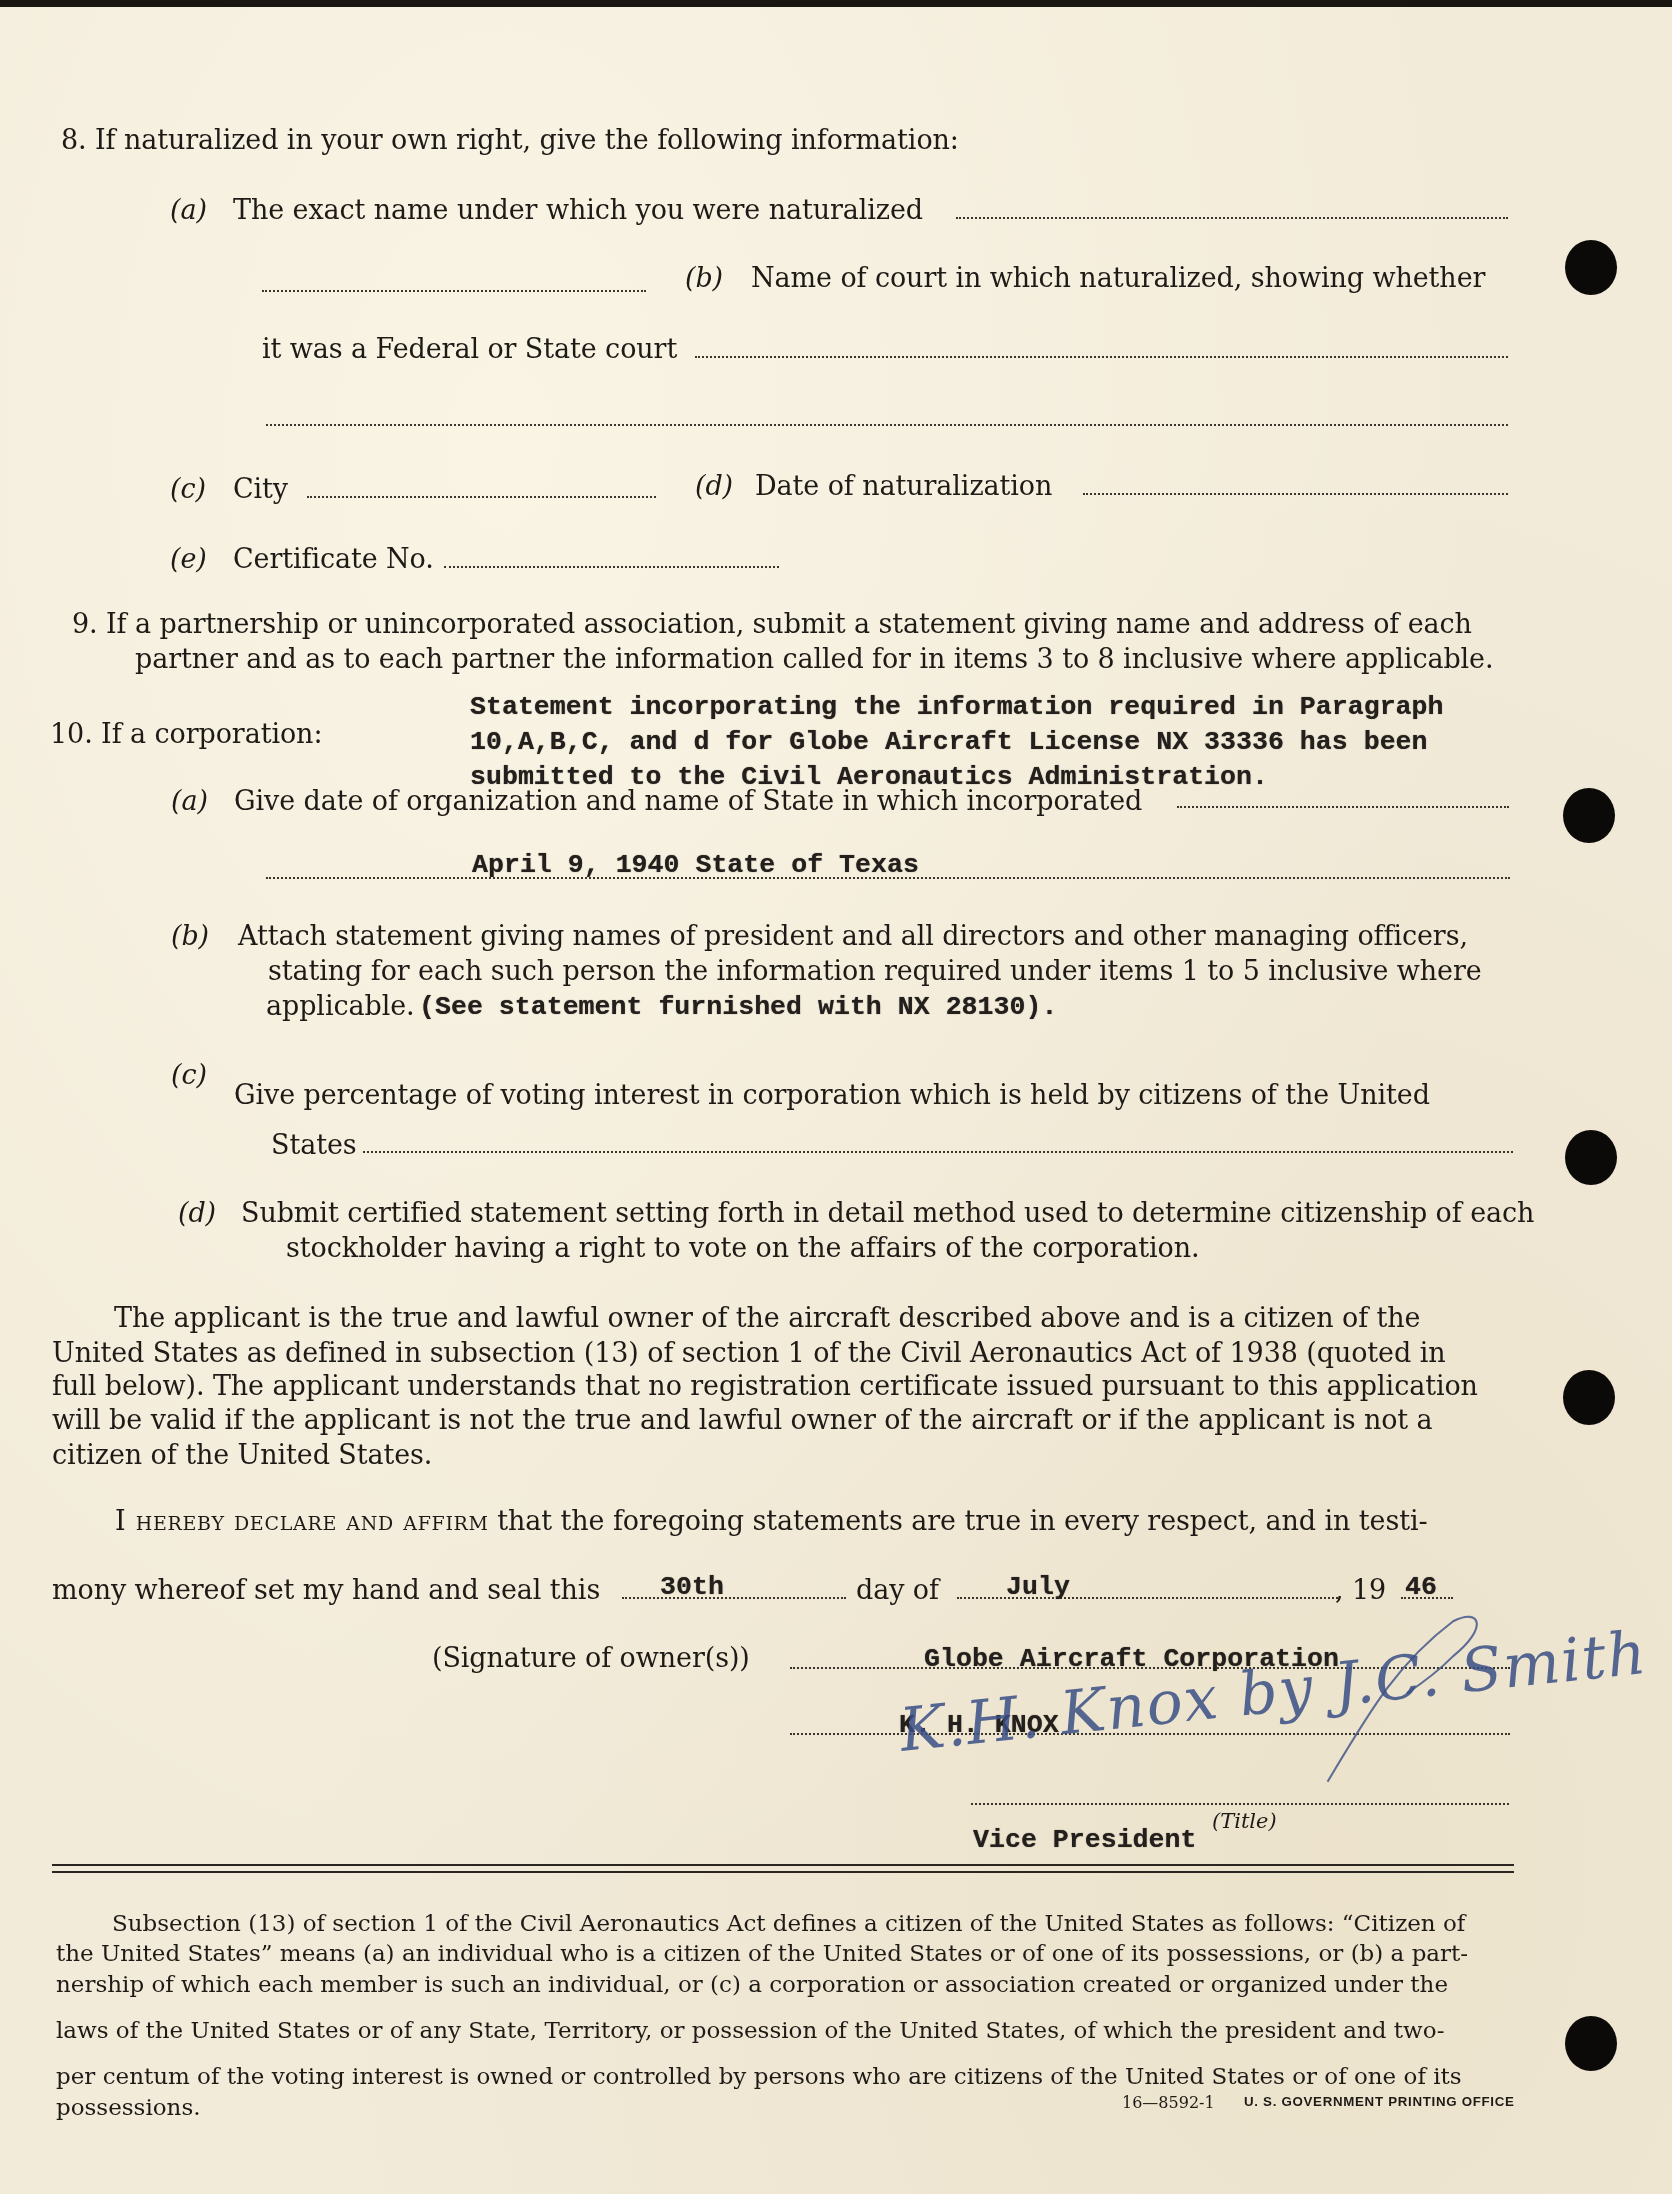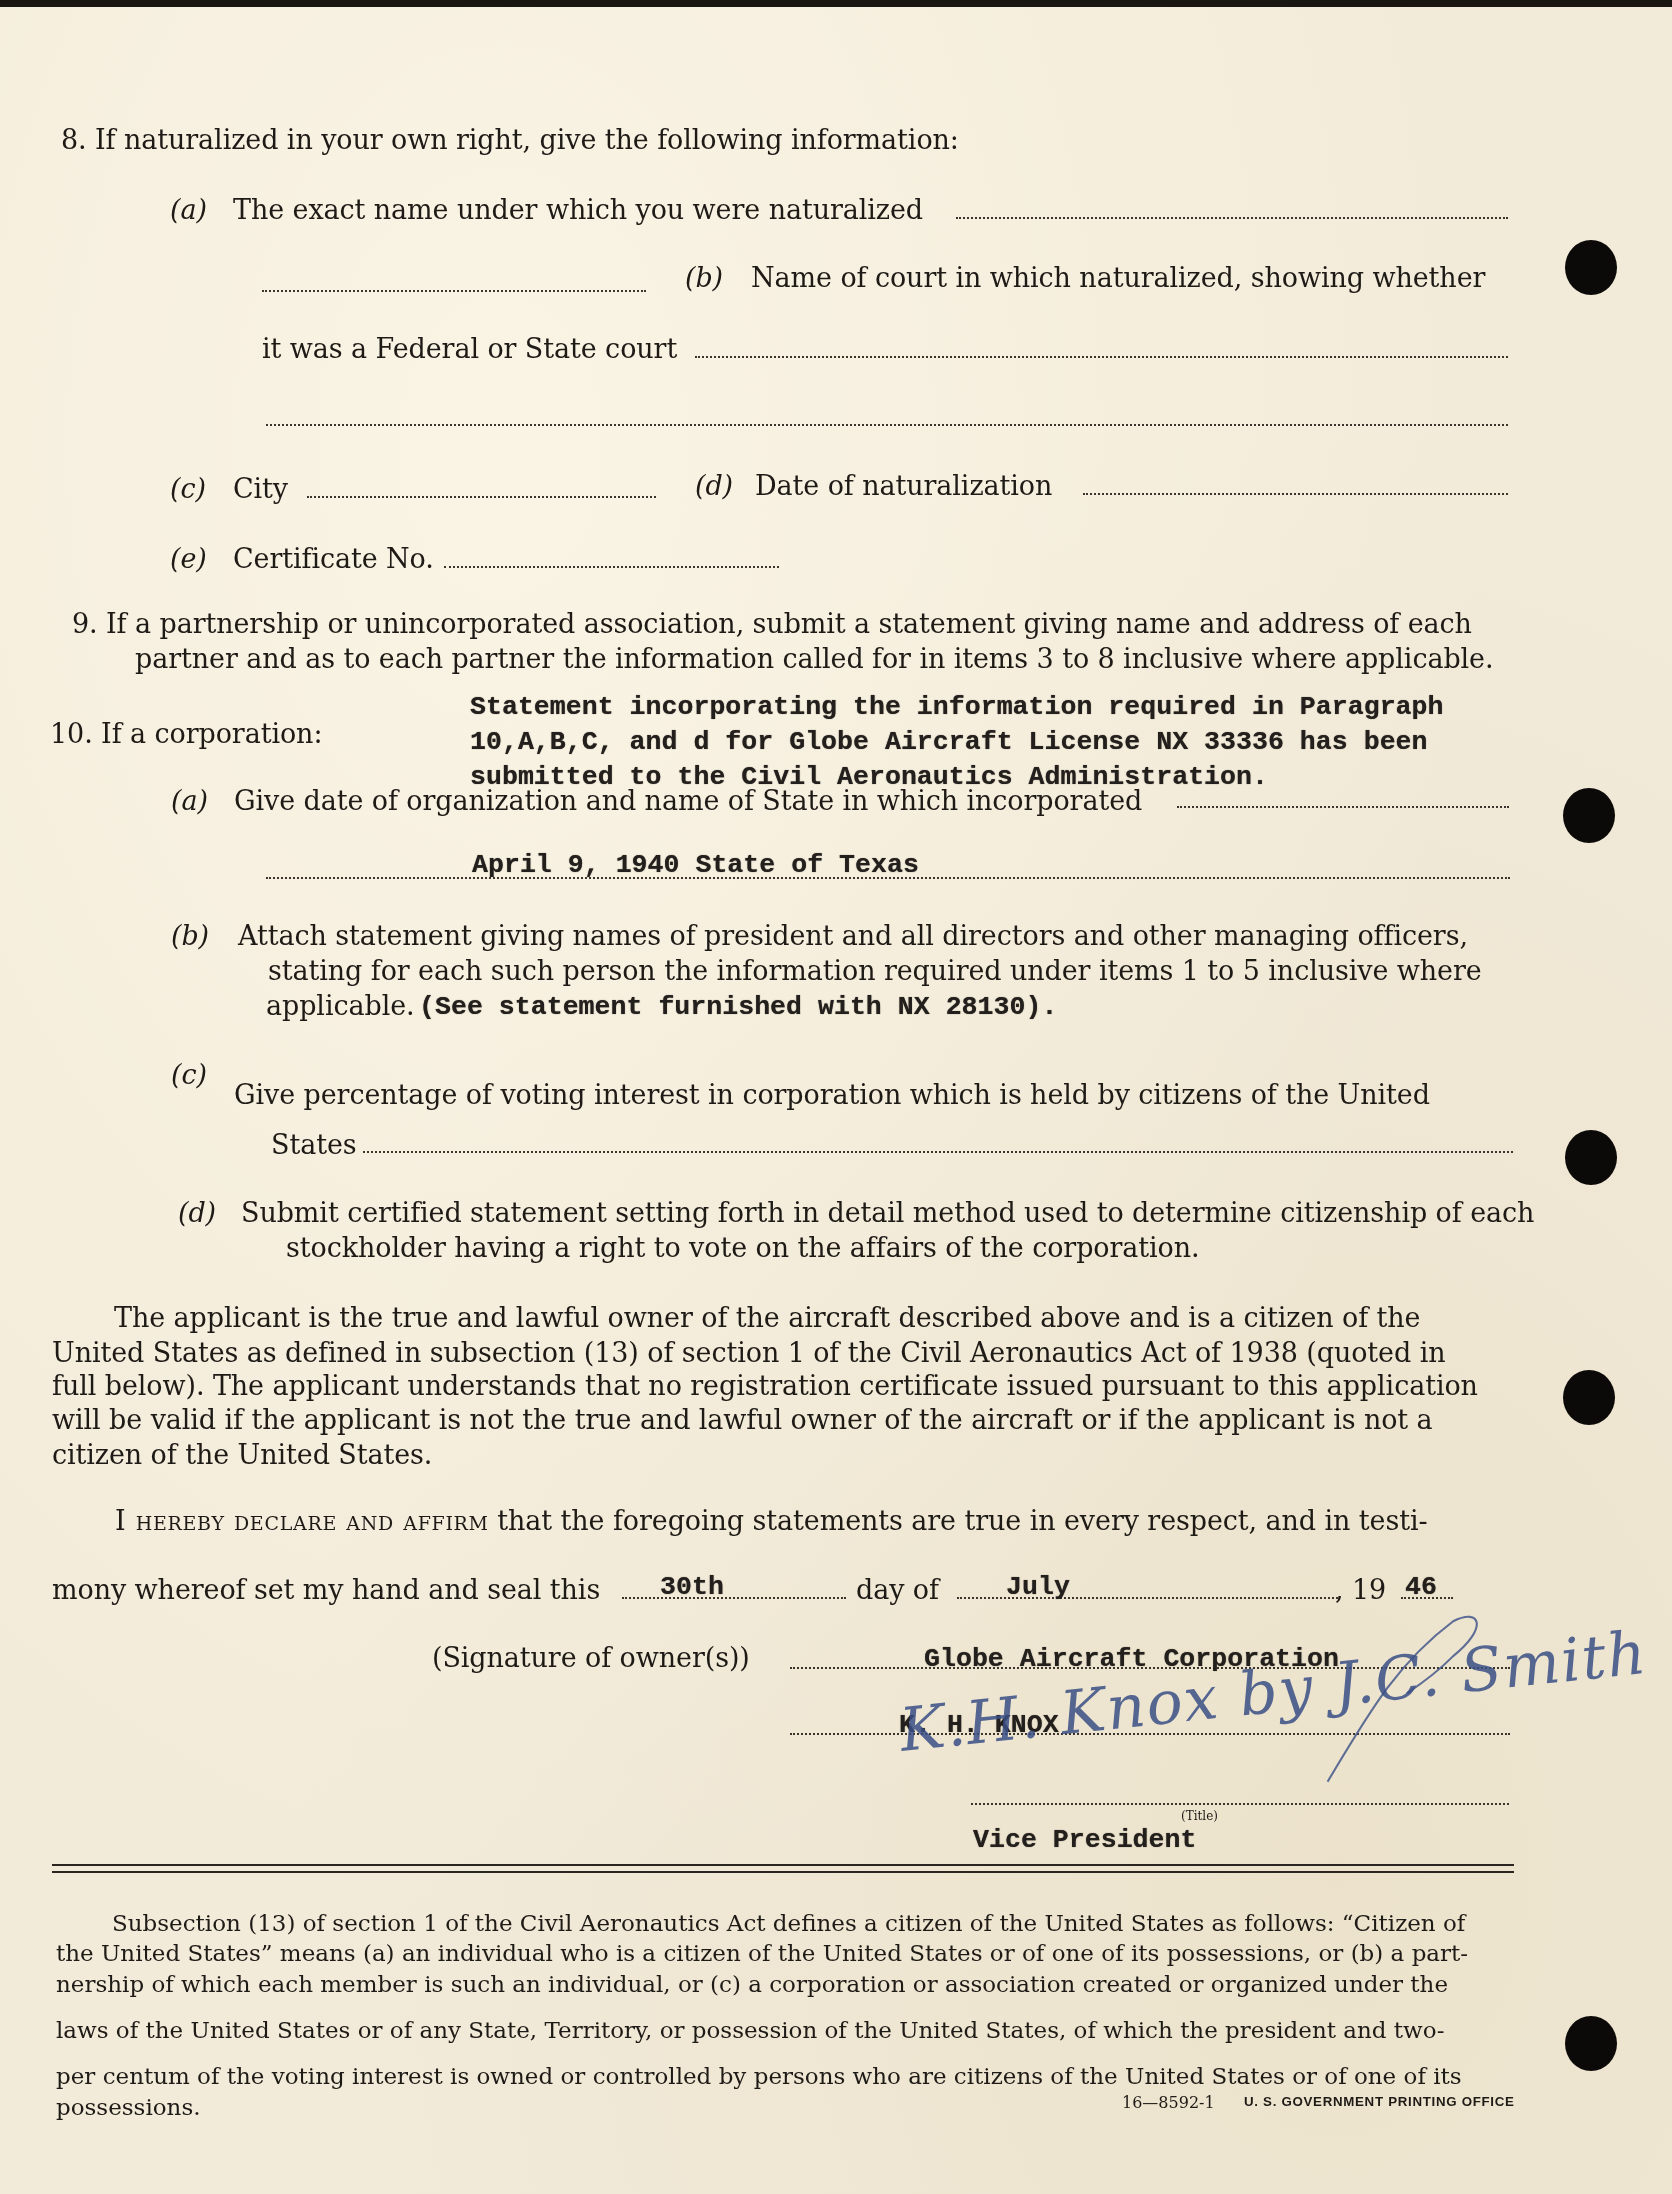--- a/index.html
+++ b/index.html
@@ -132,21 +132,21 @@
   <div class="dots" style="left:790px;top:1660px;width:720px;"></div>
   <div class="abs typed" style="left:924px;top:1637px;">Globe Aircraft Corporation</div>
   <div class="dots" style="left:790px;top:1726px;width:720px;"></div>
   <div class="abs typed" style="left:878px;top:1703px;margin-left:21px;">K. H. KNOX</div>
   <div class="sig" style="left:898px;top:1649px;">K.H. Knox by J.C. Smith</div>
   <svg class="abs" style="left:1188px;top:1600px;" width="321" height="182" viewBox="0 0 460 260">
     <path d="M200 250 C 260 150, 300 80, 380 20 C 420 0, 430 30, 380 70 C 340 110, 300 130, 320 120" fill="none" stroke="#3a4f86" stroke-width="3" opacity="0.8"></path>
   </svg>
   <div class="dots" style="left:971px;top:1796px;width:538px;"></div>
   <div class="abs typed" style="left:973px;top:1818px;">Vice President</div>
-  <div class="abs sm" style="left:1181px;top:1802px;font-size:12px;">(Title)</div>
+  <div class="abs sm" style="left:1212px;top:1802px;font-size:21px;font-style:italic;">(Title)</div>
 
   <div class="rule" style="top:1857px;"></div>
   <div class="rule" style="top:1864px;"></div>
 
   <div class="abs foot" style="left:112px;top:1901px;">Subsection (13) of section 1 of the Civil Aeronautics Act defines a citizen of the United States as follows: “Citizen of</div>
   <div class="abs foot" style="left:56px;top:1931px;">the United States” means (a) an individual who is a citizen of the United States or of one of its possessions, or (b) a part-</div>
   <div class="abs foot" style="left:56px;top:1962px;">nership of which each member is such an individual, or (c) a corporation or association created or organized under the</div>
   <div class="abs foot" style="left:56px;top:1993px;margin-top:15px;">laws of the United States or of any State, Territory, or possession of the United States, of which the president and two-</div>
   <div class="abs foot" style="left:56px;top:2054px;">per centum of the voting interest is owned or controlled by persons who are citizens of the United States or of one of its</div>
   <div class="abs foot" style="left:56px;top:2085px;">possessions.</div>

